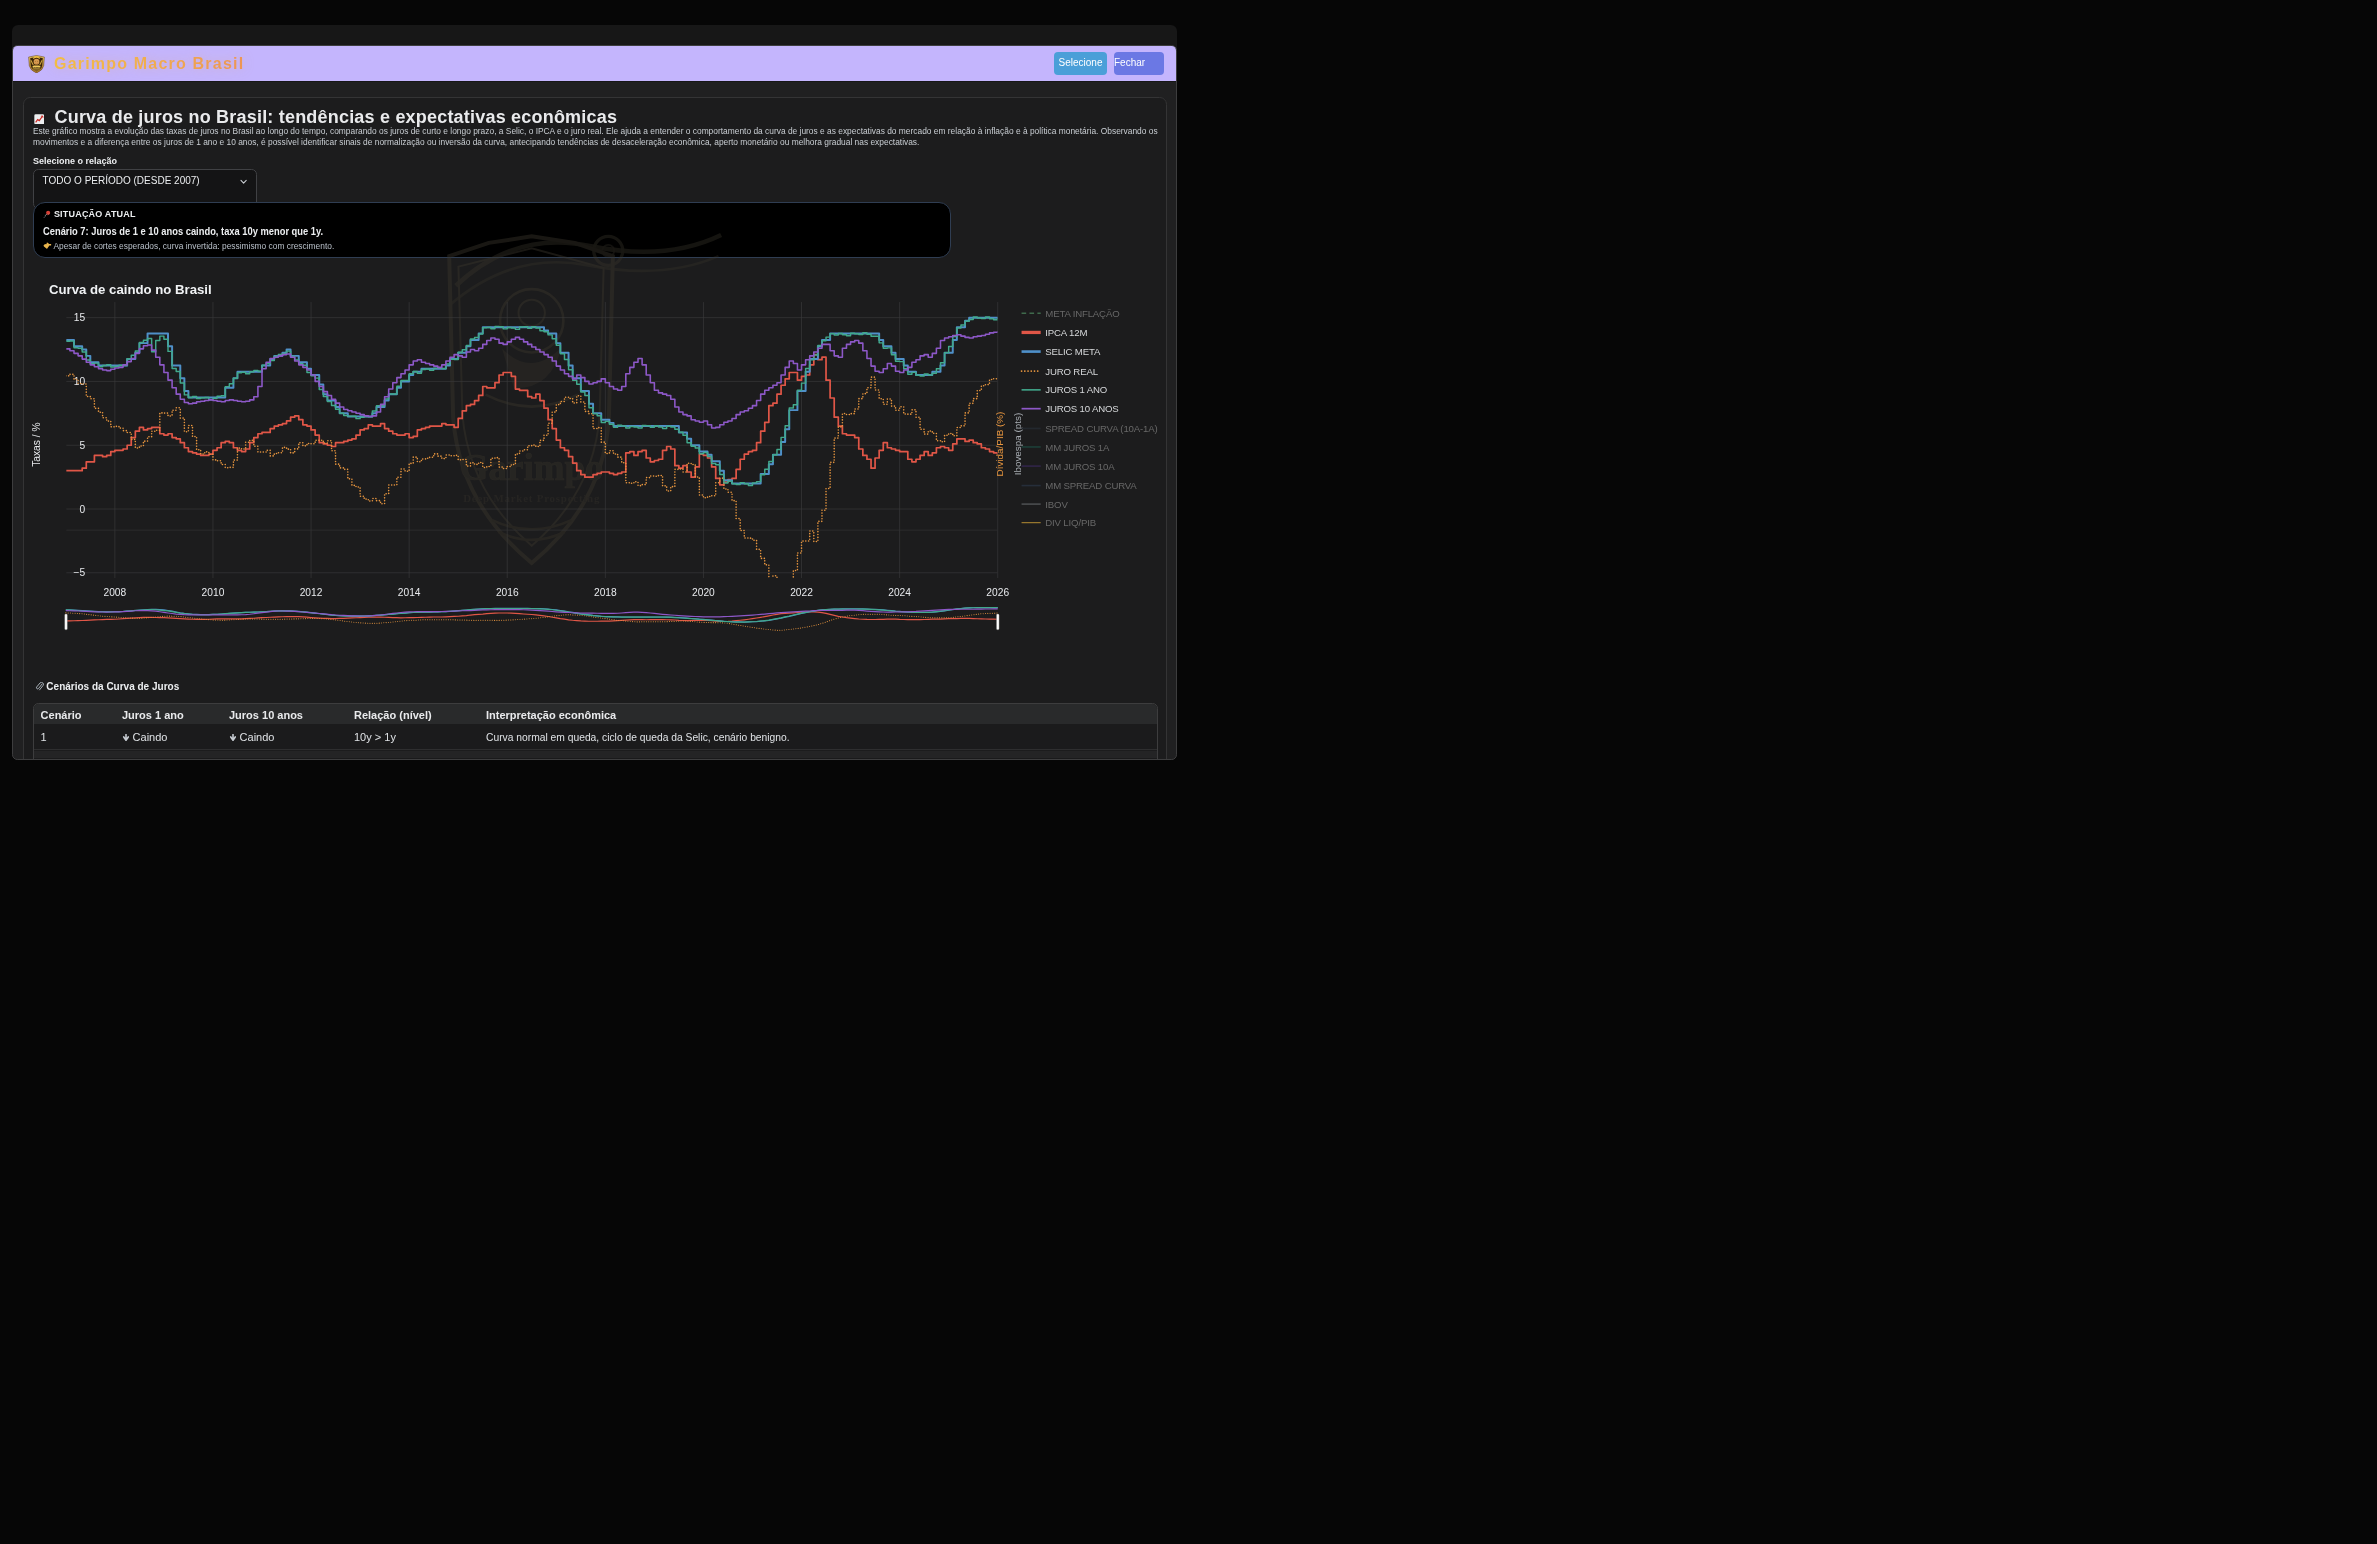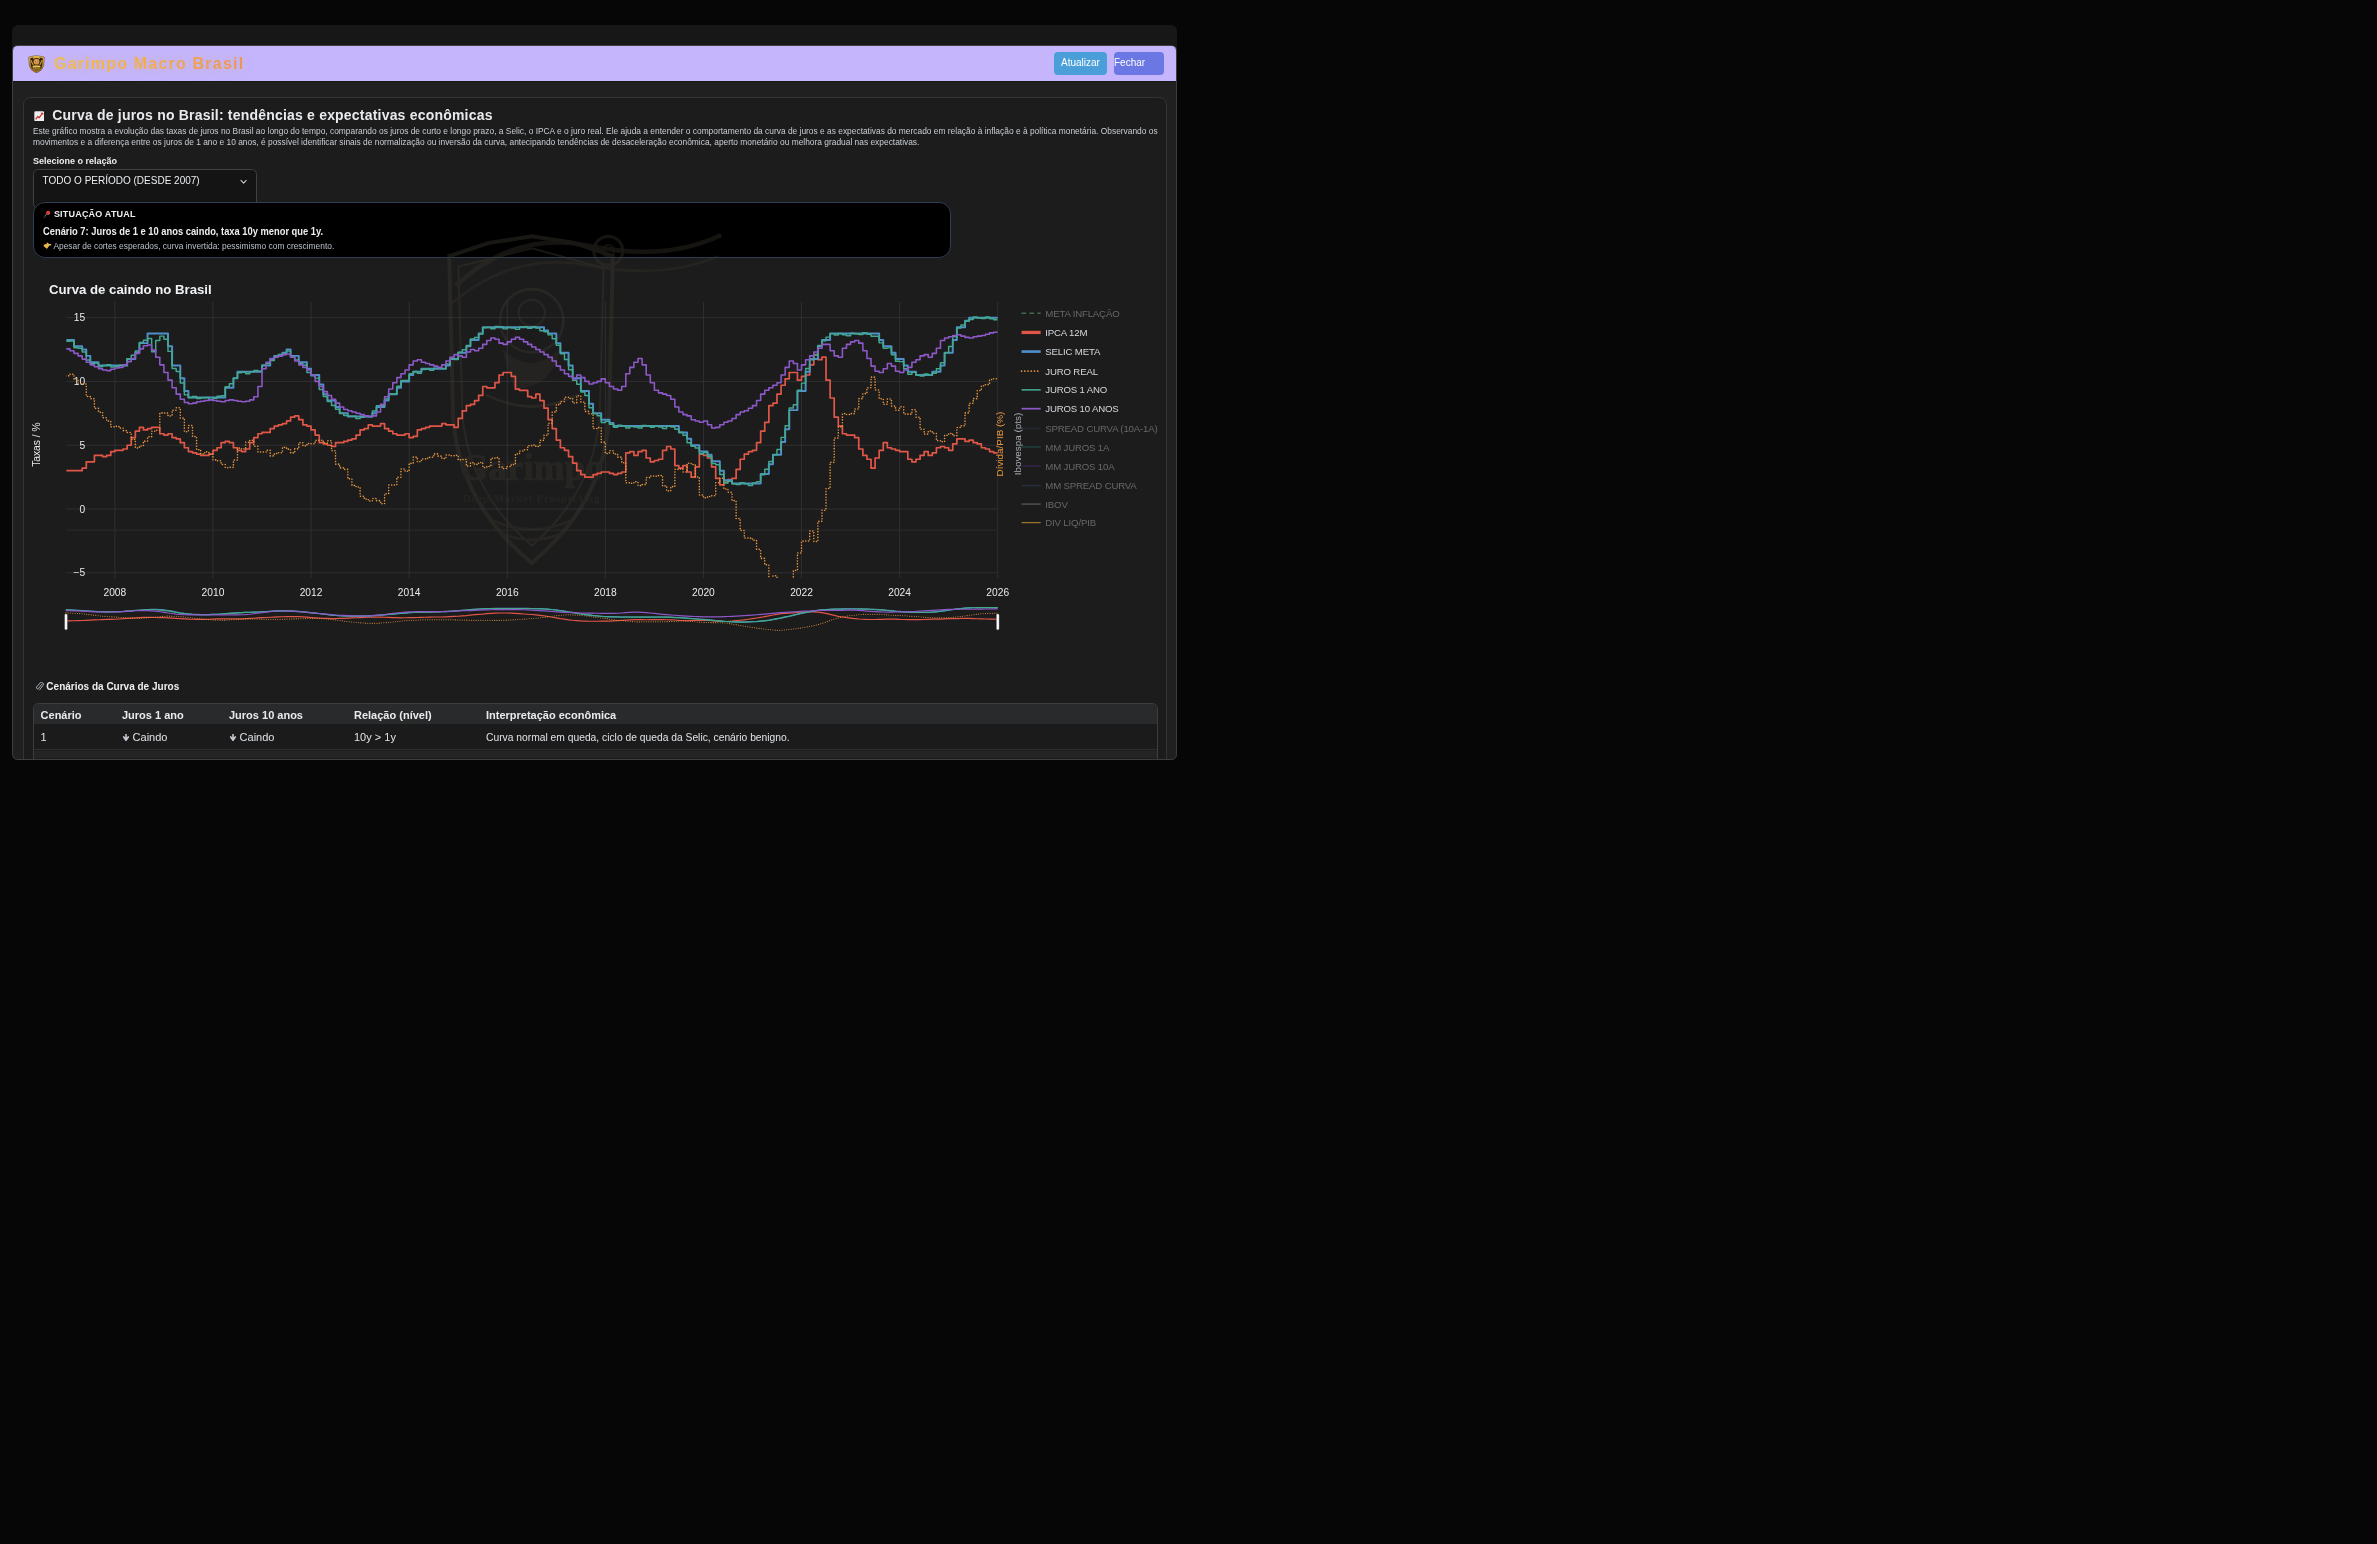--- a/index.html
+++ b/index.html
@@ -24,27 +24,27 @@
 <circle cx="13" cy="10" r="4.4" fill="#d89a50"></circle>
 <circle cx="11.6" cy="9.4" r="0.5" fill="#3a2408"></circle>
           <circle cx="14.4" cy="9.4" r="0.5" fill="#3a2408"></circle>
 <path d="M10.2 12.2 q2.8 3.4 5.6 0 q-0.6 3.4-5.6 0z" fill="#a85f22"></path>
 <path d="M4.4 8 l3.6 7 M21.6 8 l-3.6 7" stroke="#caa040" stroke-width="1.7"></path>
 <rect x="6.8" y="15.8" width="12.4" height="4.6" rx="2.3" fill="#f0c85a"></rect>
 <text x="13" y="19.4" text-anchor="middle" font-size="3.7" font-weight="bold" fill="#2a1a06">Garimpo</text>
 <path d="M8 22.4 h10 M9.5 24.2 h7" stroke="#caa040" stroke-width="1"></path>
 </svg></div>
     <div class="abs" style="left:41px;top:8.6px;font-size:16px;font-weight:bold;letter-spacing:1.2px;background:linear-gradient(90deg,#f2bc45,#f0ad4e,#ec9554);-webkit-background-clip:text;background-clip:text;color:transparent;filter:drop-shadow(0 0 6px rgba(240,170,60,0.30))">Garimpo Macro Brasil</div>
-    <div class="abs" style="left:1041px;top:6.3px;width:53px;height:22.5px;background:#4a9fd8;border-radius:4px;color:#fff;font-size:10px;text-align:center;line-height:22.5px">Atualizar</div>
+    <div class="abs" style="left:1041px;top:6.3px;width:53px;height:22.5px;background:#4a9fd8;border-radius:4px;color:#fff;font-size:10px;text-align:center;line-height:22.5px">Selecione</div>
     <div class="abs" style="left:1101px;top:6.3px;width:50px;height:22.5px;background:#6b78e4;border-radius:4px;color:#fff;font-size:10px;text-align:left;line-height:22.5px">Fechar</div>
   </div>
 
   <div class="abs" style="left:10.2px;top:51px;width:1144px;height:726px;background:#1c1c1d;border:0.7px solid #343435;border-radius:7.3px"></div>
 
-  <div class="abs" style="left:20.5px;top:61px;font-size:14px;font-weight:bold;letter-spacing:0.2px;color:#e9eaec"><svg width="10.6" height="10.6" viewBox="0 0 16 16" style="vertical-align:-1.3px">
+  <div class="abs" style="left:20.5px;top:61px;font-size:18px;font-weight:bold;letter-spacing:0.2px;color:#e9eaec"><svg width="10.6" height="10.6" viewBox="0 0 16 16" style="vertical-align:-1.3px">
         <rect x="0.5" y="0.5" width="15" height="15" rx="2" fill="#eceef0"></rect>
         <path d="M2.5 12.5 L5.5 8.5 L8 10 L13 3" stroke="#cc2b27" stroke-width="1.8" fill="none"></path>
         <path d="M13 3 l0.6 2.6 M13 3 l-2.6 0.4" stroke="#cc2b27" stroke-width="1.4" fill="none"></path>
       </svg>&nbsp; Curva de juros no Brasil: tendências e expectativas econômicas</div>
   <div class="abs" style="left:20px;top:80px;font-size:9px;color:#c9ced3;white-space:nowrap">
     <div style="transform:scaleX(0.932);transform-origin:0 0;height:11.2px">Este gráfico mostra a evolução das taxas de juros no Brasil ao longo do tempo, comparando os juros de curto e longo prazo, a Selic, o IPCA e o juro real. Ele ajuda a entender o comportamento da curva de juros e as expectativas do mercado em relação à inflação e à política monetária. Observando os</div>
     <div style="transform:scaleX(0.932);transform-origin:0 0;height:11.2px">movimentos e a diferença entre os juros de 1 ano e 10 anos, é possível identificar sinais de normalização ou inversão da curva, antecipando tendências de desaceleração econômica, aperto monetário ou melhora gradual nas expectativas.</div>
   </div>
   <div class="abs" style="left:20px;top:110px;font-size:9px;font-weight:bold;color:#eceef0">Selecione o relação</div>
   <div class="abs" style="left:20px;top:123px;width:224px;height:40px;background:#141415;border:1px solid #404144;border-radius:5.3px;color:#eceef0;font-size:10px;line-height:22px;padding-left:8.6px">TODO O PERÍODO (DESDE 2007)<svg width="9.2" height="9.2" viewBox="0 0 14 14" style="position:absolute;right:8px;top:7.3px">

